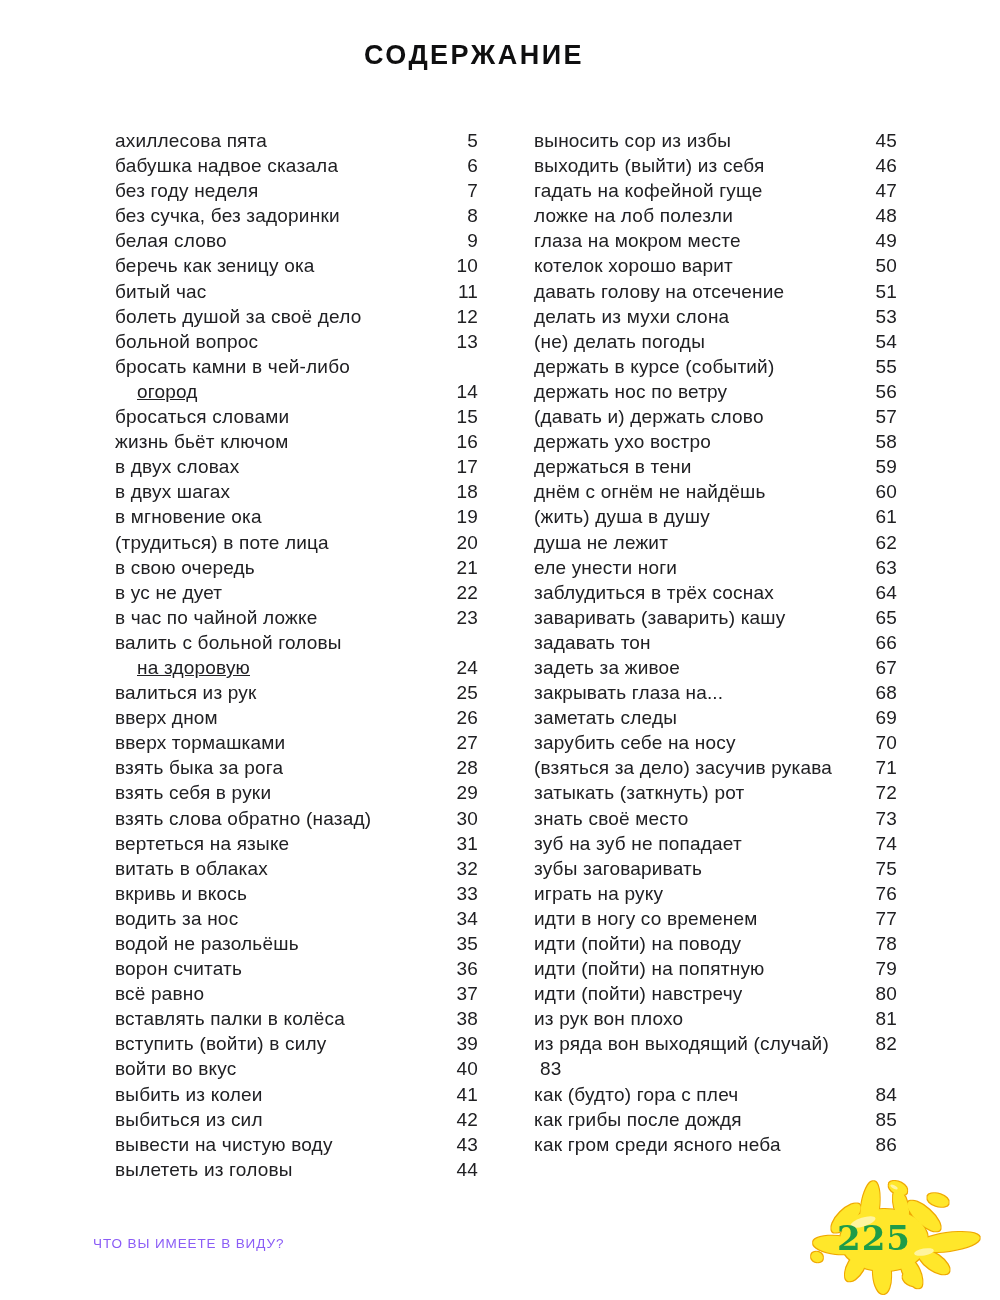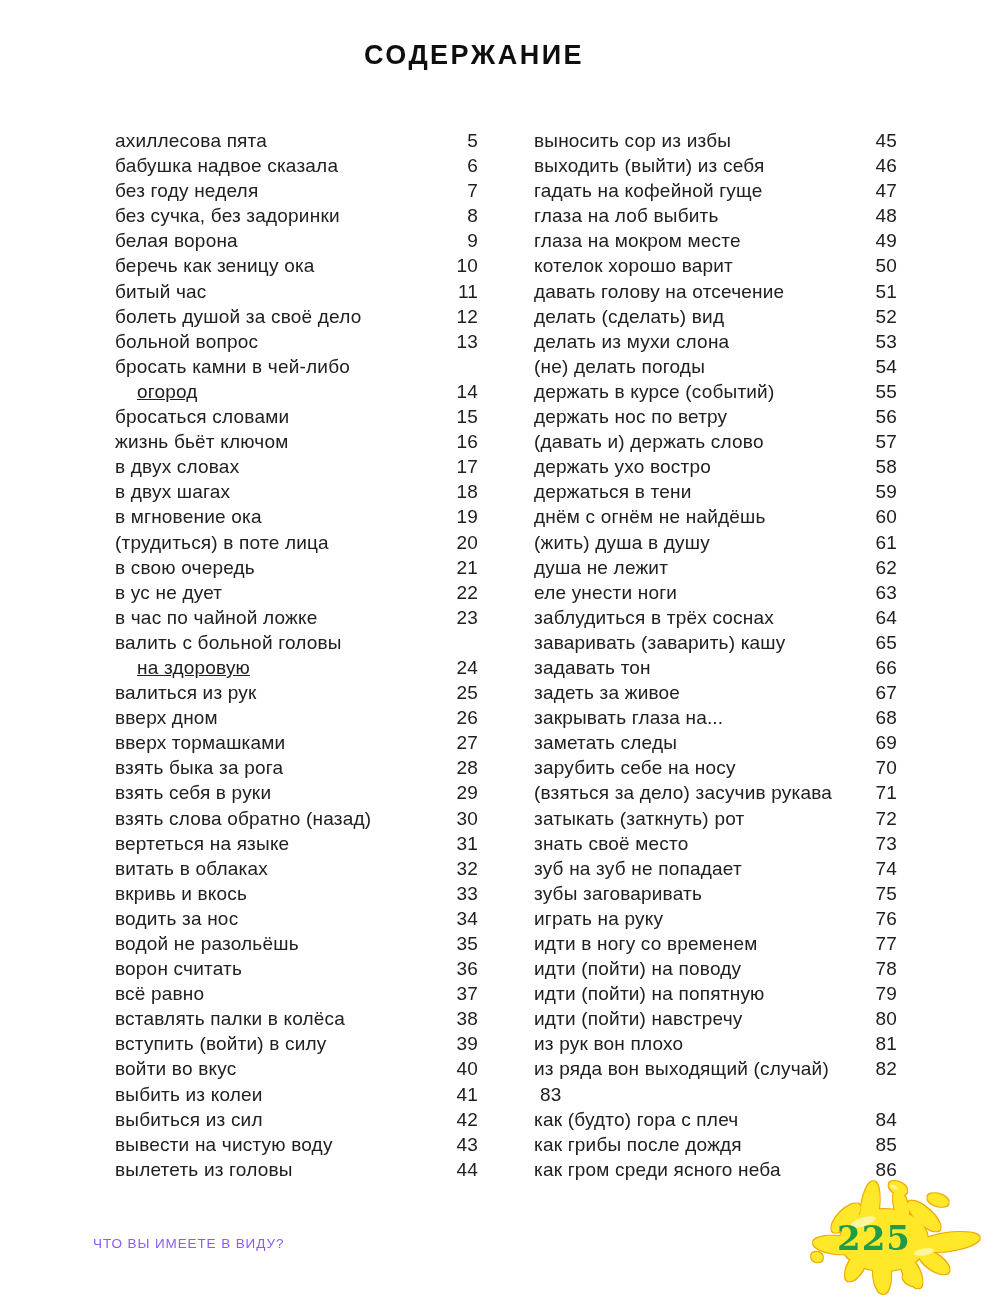--- a/index.html
+++ b/index.html
@@ -84,21 +84,21 @@
       </div>
       <div class="line">
         <span class="label">без году неделя</span>
         <span class="num">7</span>
       </div>
       <div class="line">
         <span class="label">без сучка, без задоринки</span>
         <span class="num">8</span>
       </div>
       <div class="line">
-        <span class="label">белая ворона</span>
+        <span class="label">белая слово</span>
         <span class="num">9</span>
       </div>
       <div class="line">
         <span class="label">беречь как зеницу ока</span>
         <span class="num">10</span>
       </div>
       <div class="line">
         <span class="label">битый час</span>
         <span class="num">11</span>
       </div>
@@ -248,38 +248,34 @@
       </div>
       <div class="line">
         <span class="label">выходить (выйти) из себя</span>
         <span class="num">46</span>
       </div>
       <div class="line">
         <span class="label">гадать на кофейной гуще</span>
         <span class="num">47</span>
       </div>
       <div class="line">
-        <span class="label">глаза на лоб выбить</span>
+        <span class="label">ложке на лоб полезли</span>
         <span class="num">48</span>
       </div>
       <div class="line">
         <span class="label">глаза на мокром месте</span>
         <span class="num">49</span>
       </div>
       <div class="line">
         <span class="label">котелок хорошо варит</span>
         <span class="num">50</span>
       </div>
       <div class="line">
         <span class="label">давать голову на отсечение</span>
         <span class="num">51</span>
-      </div>
-      <div class="line">
-        <span class="label">делать (сделать) вид</span>
-        <span class="num">52</span>
       </div>
       <div class="line">
         <span class="label">делать из мухи слона</span>
         <span class="num">53</span>
       </div>
       <div class="line">
         <span class="label">(не) делать погоды</span>
         <span class="num">54</span>
       </div>
       <div class="line">

